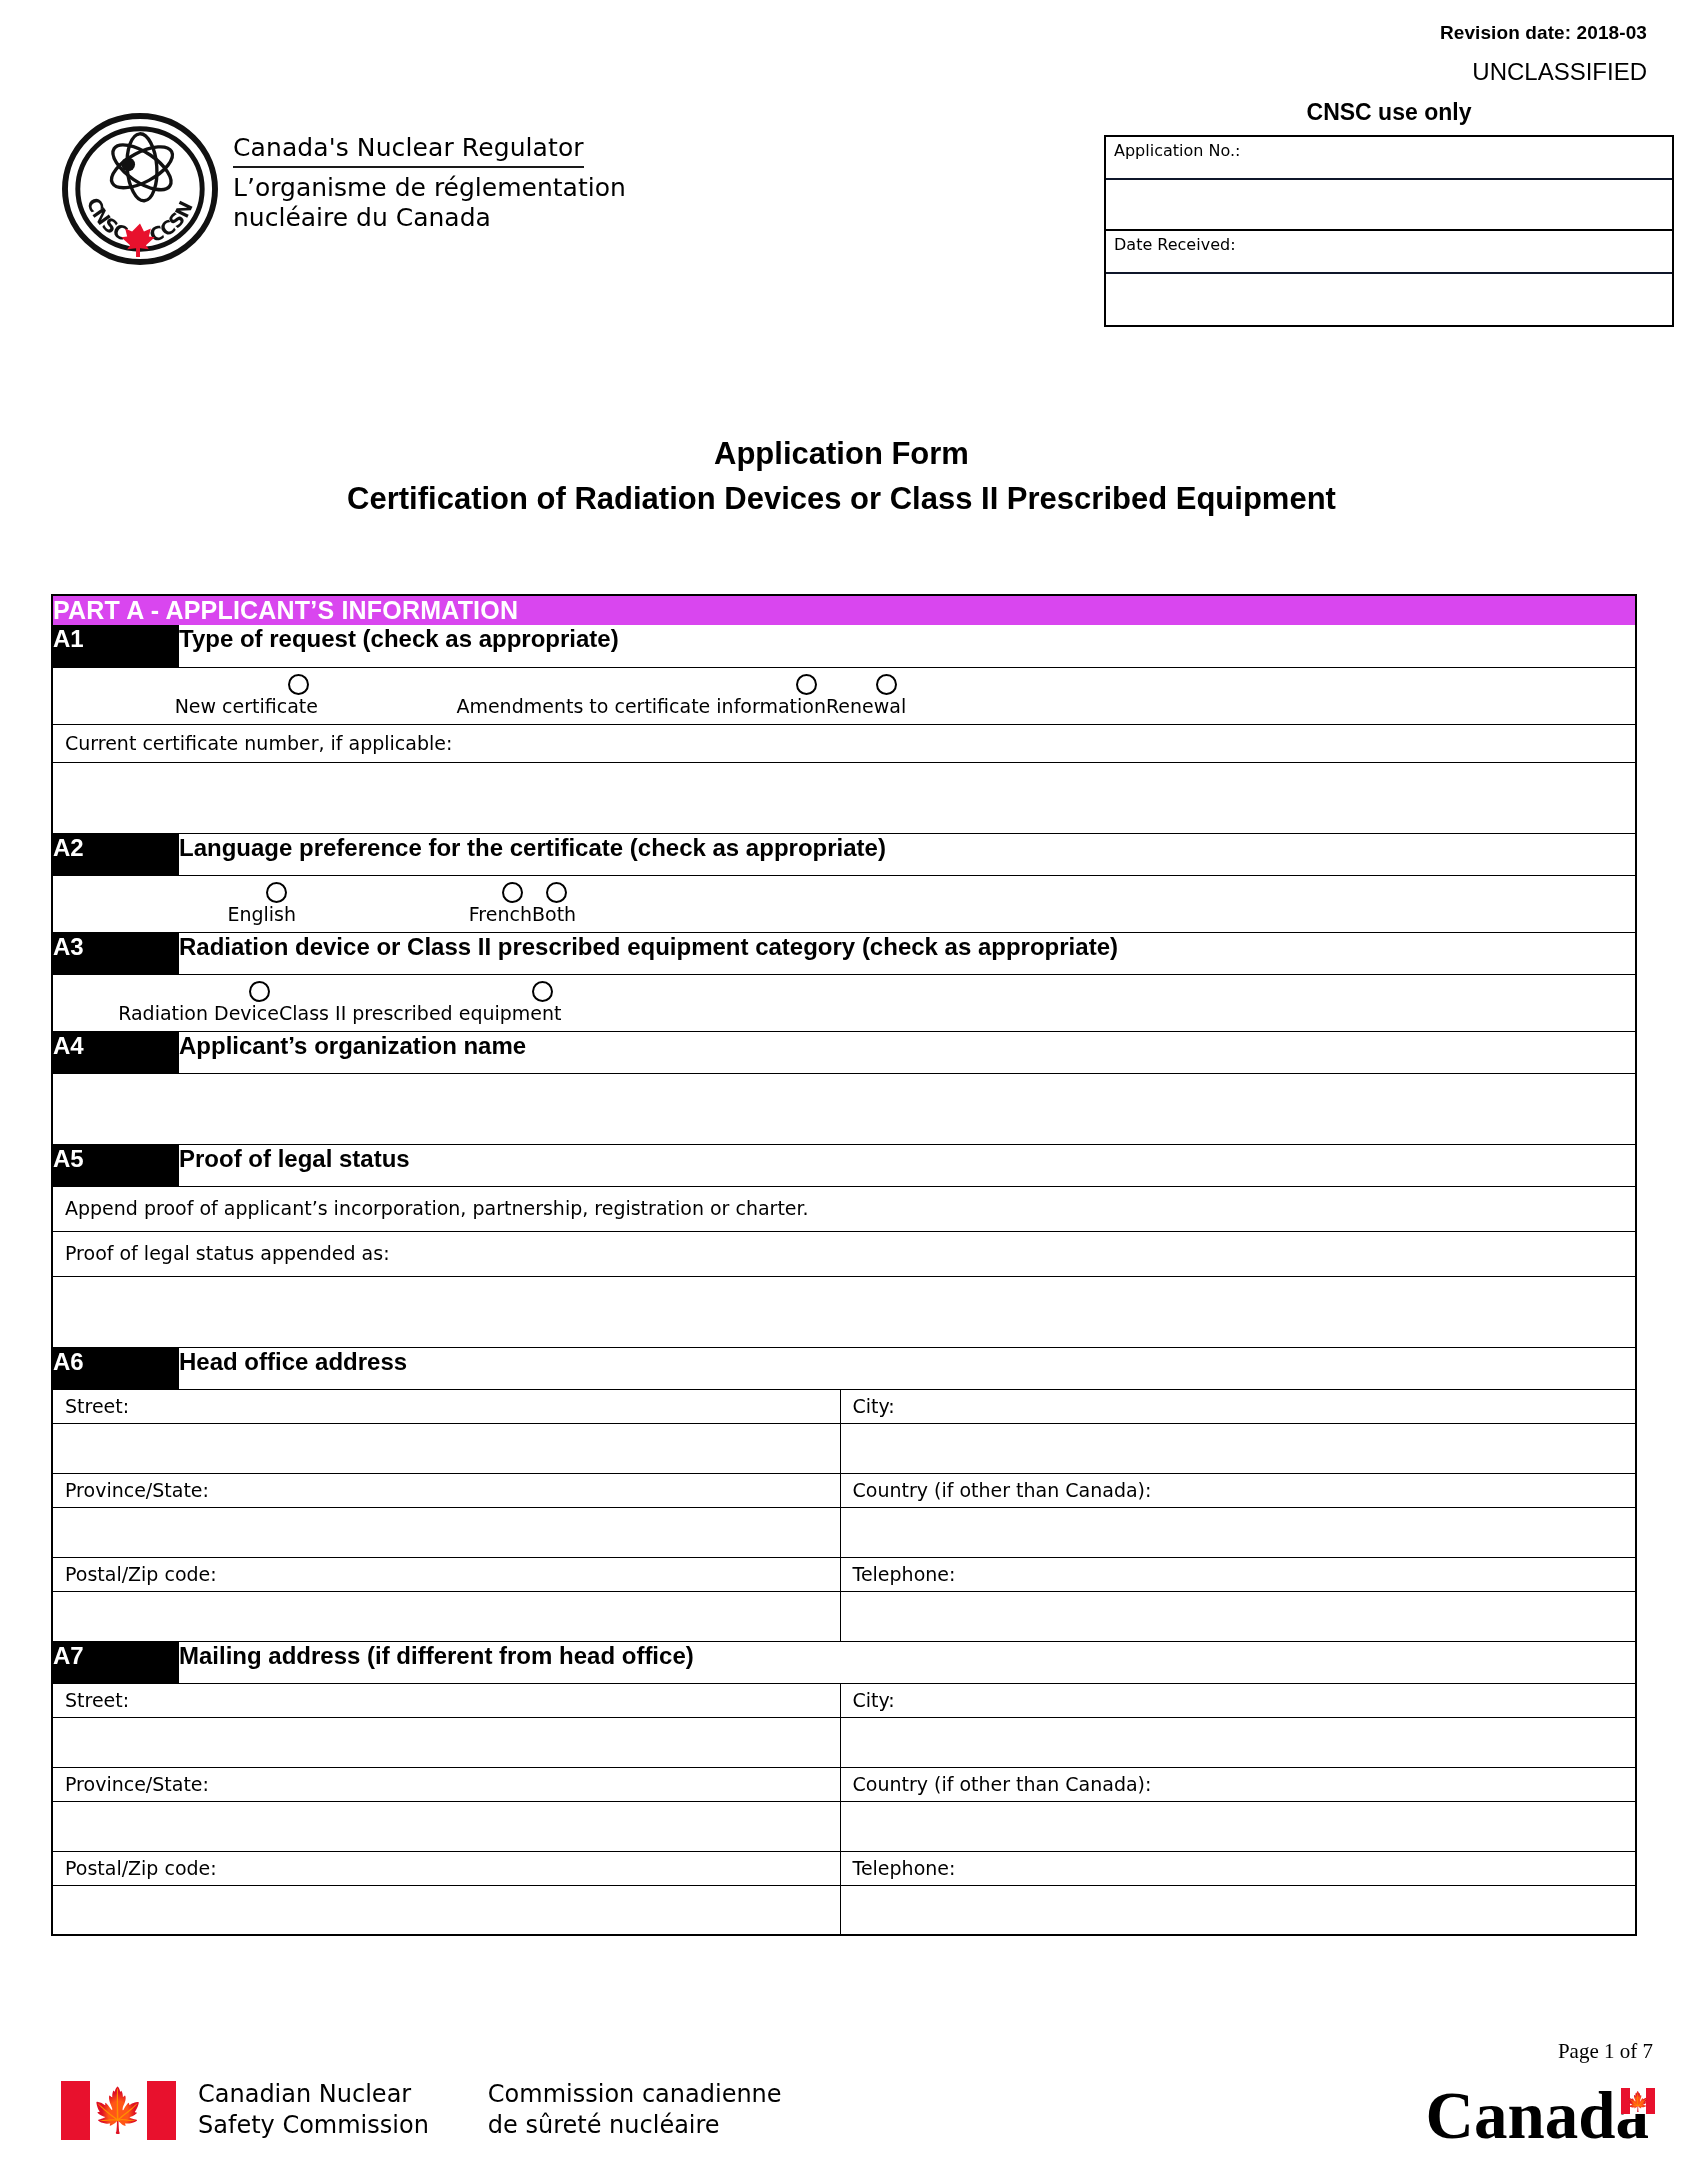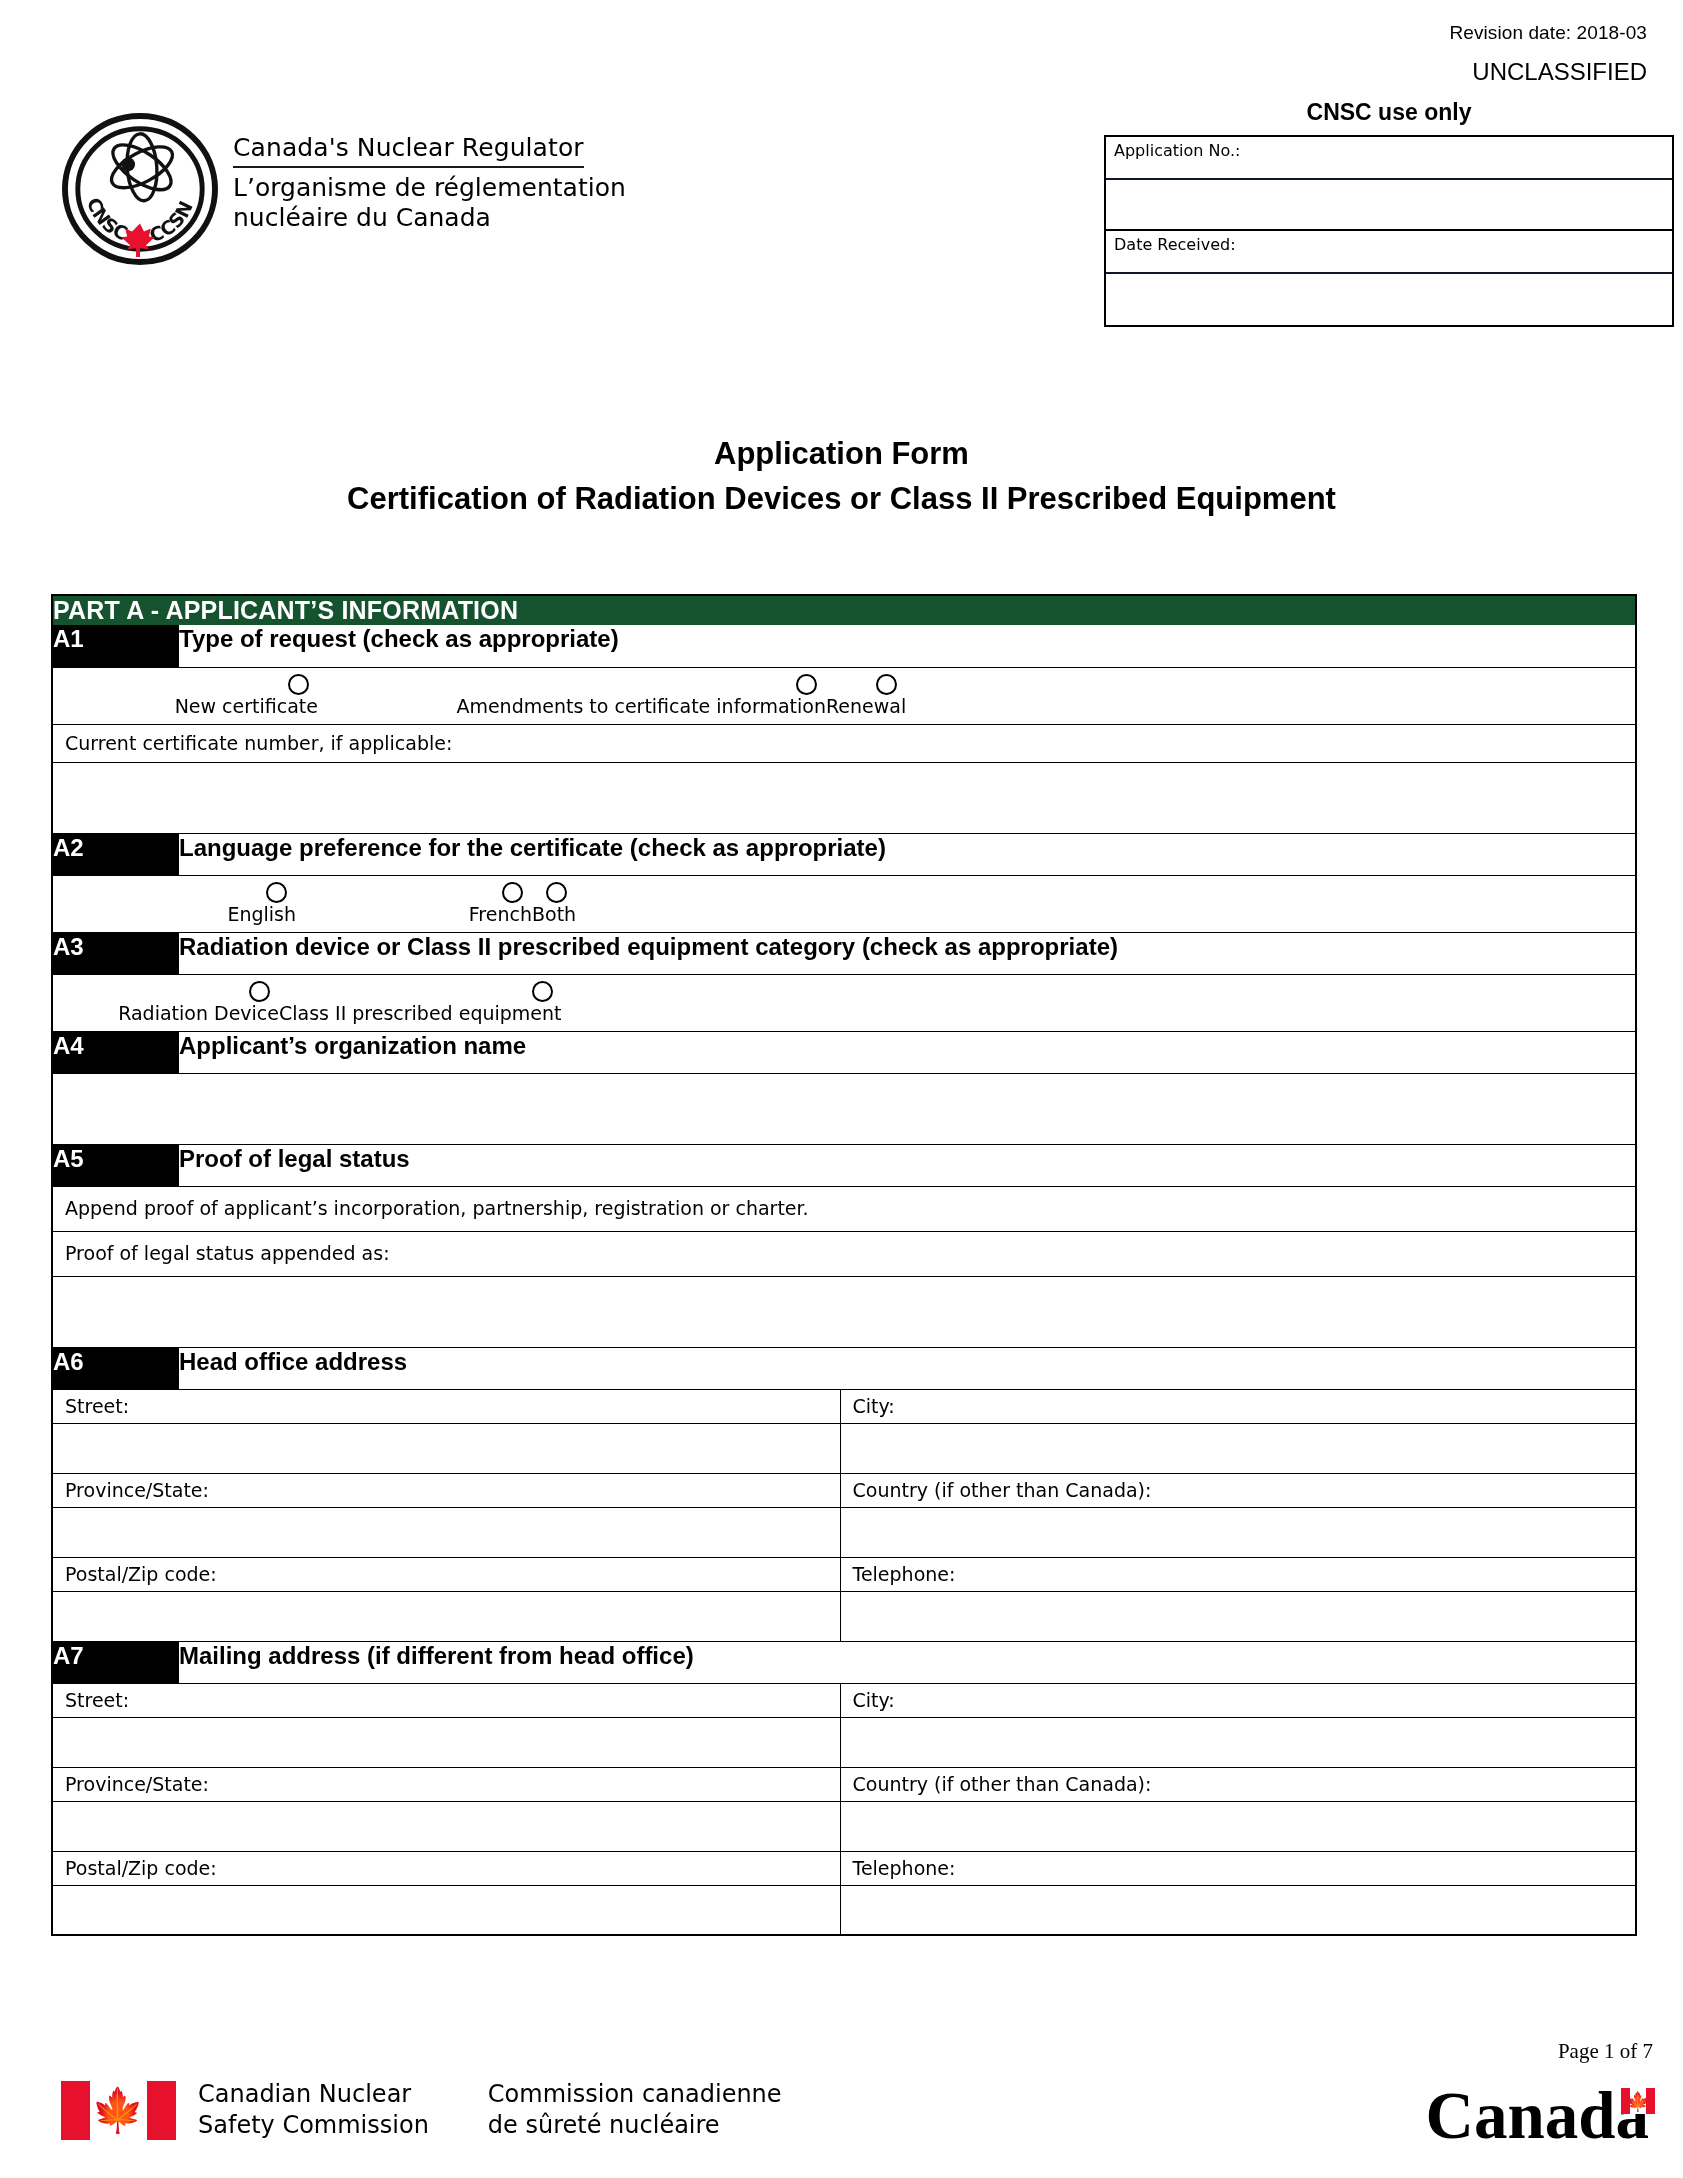--- a/index.html
+++ b/index.html
@@ -15,21 +15,21 @@
     overflow: hidden;
   }
 
   
   .topmeta {
     position: absolute;
     right: 36px;
     top: 22px;
     text-align: right;
   }
-  .rev-date { font-size: 19px; font-weight: normal; letter-spacing: 0.1px; }
+  .rev-date { font-size: 19px; font-weight: bold; letter-spacing: 0.1px; }
   .unclassified { font-size: 24px; font-weight: normal; margin-top: 14px; }
 
   
   .header-band {
     position: absolute;
     left: 0; top: 99px;
     width: 1683px; height: 257px;
   }
 
   
@@ -98,21 +98,21 @@
     position: absolute;
     left: 51px; top: 594px;
     width: 1584px;
     border-collapse: collapse;
     border: 2px solid #000;
     table-layout: fixed;
   }
   .form-table td { border: 1px solid #000; vertical-align: top; padding: 0; }
 
   .part-head {
-    background: #14532d;
+    background: #d946ef;
     color: #fff;
     font-size: 25px;
     font-weight: bold;
     padding: 6px 10px 7px 10px;
     letter-spacing: 0.2px;
     border: none !important;
   }
 
   .sec-row { height: 42px; }
   .sec-code {

